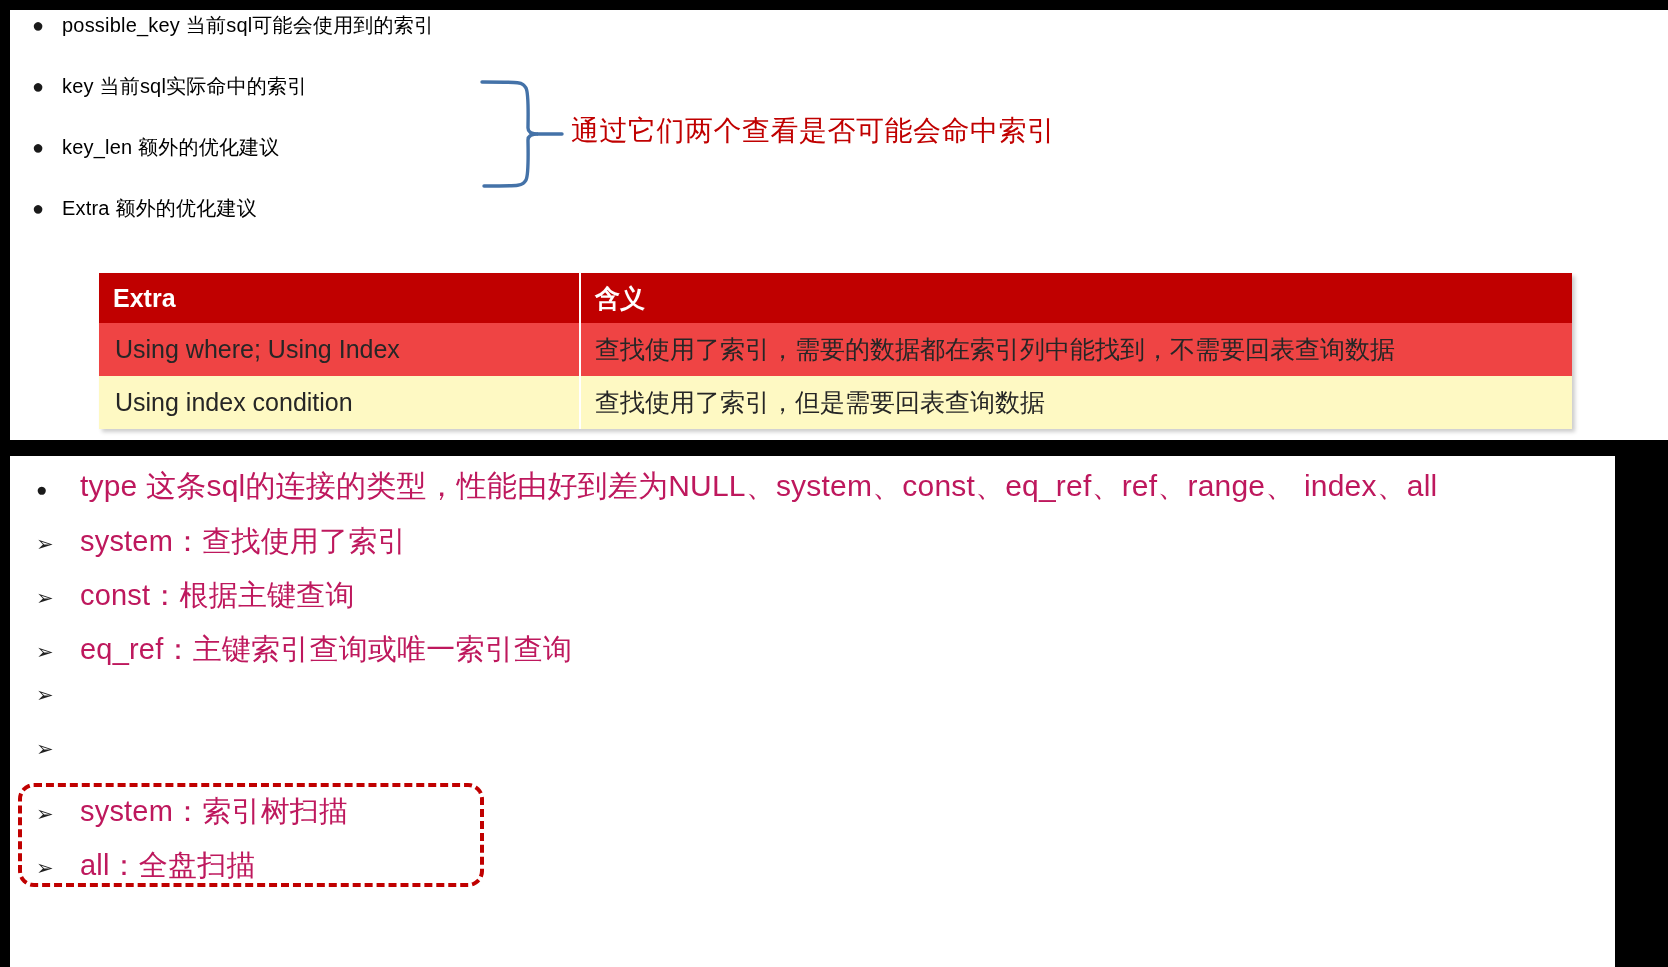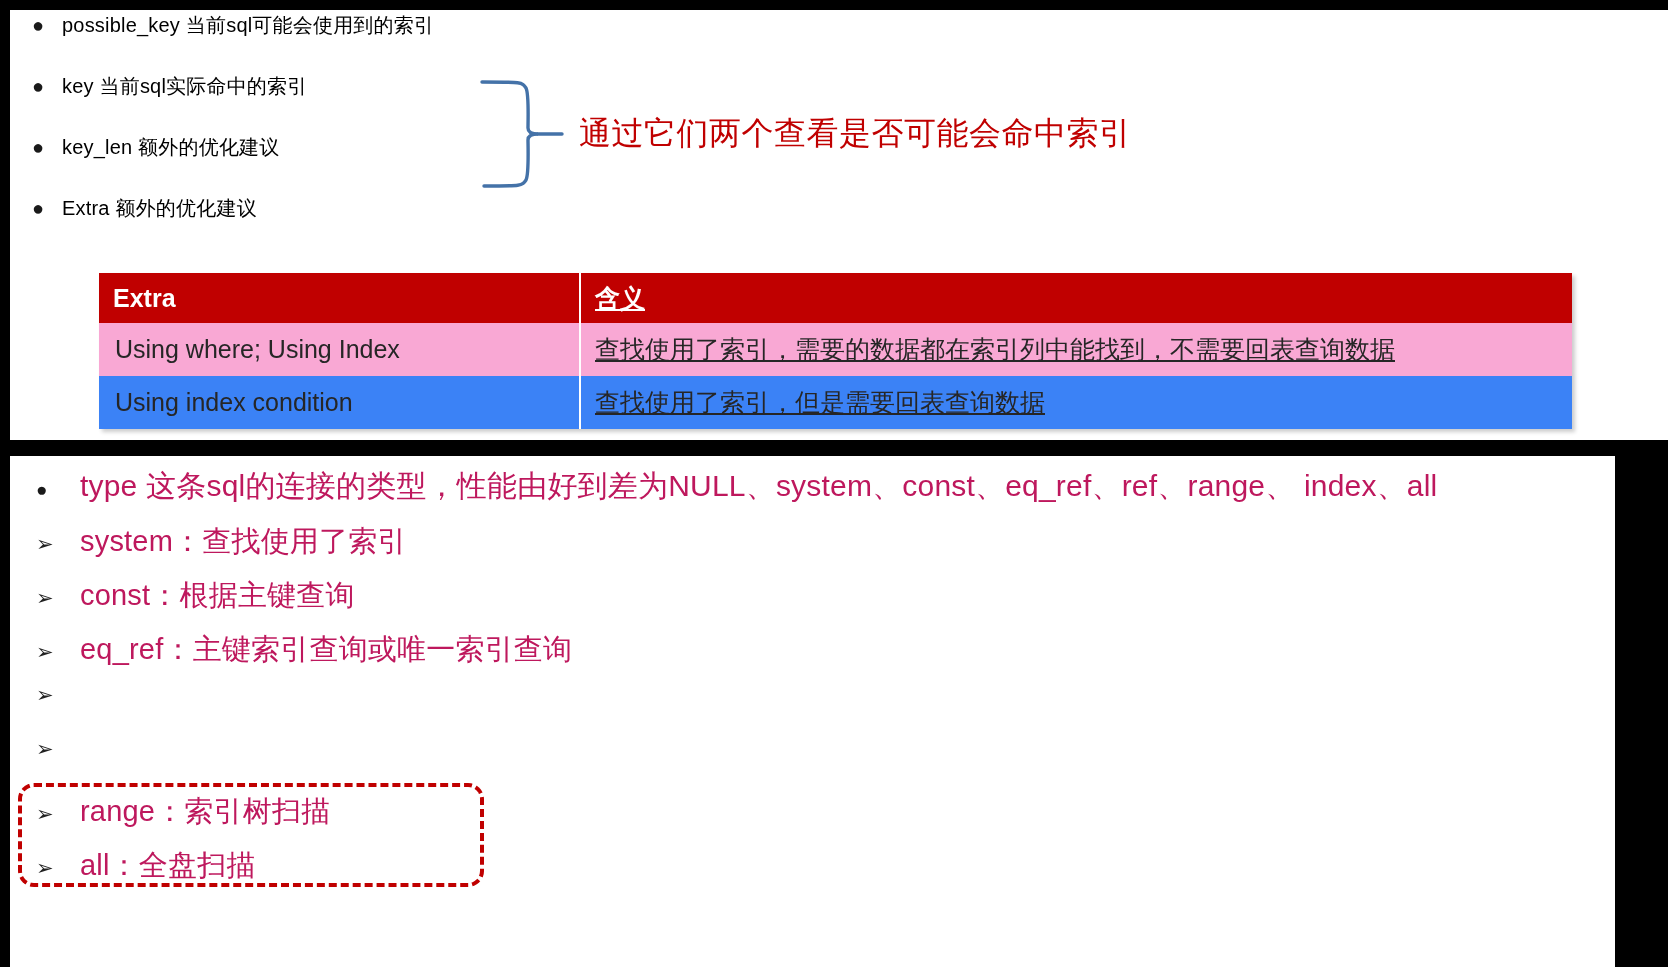--- a/index.html
+++ b/index.html
@@ -68,23 +68,23 @@
     position: absolute;
     left: 466px;
     top: 68px;
     width: 660px;
     height: 112px;
     pointer-events: none;
   }
   #brace-svg { position: absolute; left: 0; top: 0; }
   #annotation-text {
     position: absolute;
-    left: 103px;
+    left: 95px;
     top: 34px;
-    font-size: 32px;
+    font-size: 28px;
     color: #C00000;
     white-space: nowrap;
     letter-spacing: 0.5px;
   }
 
   
   #extra-table {
     position: absolute;
     left: 73px;
     top: 263px;
@@ -107,24 +107,24 @@
     font-weight: bold;
     height: 50px;
   }
   #extra-table thead th.col-key { width: 452px; }
   #extra-table tbody td {
     font-size: 25px;
     color: #262626;
     height: 53px;
     font-weight: normal;
   }
-  #extra-table tbody tr.row-odd td { background: #f9a8d4; }
-  #extra-table tbody tr.row-even td { background: #3b82f6; }
+  #extra-table tbody tr.row-odd td { background: #ef4444; }
+  #extra-table tbody tr.row-even td { background: #fef9c3; }
   #extra-table tbody td.cell-key { padding-left: 16px; }
-  #extra-table .vsep { border-left: 2px solid #FFFFFF; text-decoration: underline; }
+  #extra-table .vsep { border-left: 2px solid #FFFFFF; }
 
   
   .type-list {
     position: absolute;
     left: 14px;
     top: 10px;
     width: 1580px;
   }
   .type-row {
     display: flex;
@@ -250,21 +250,21 @@
     <div class="type-row">
       <span class="type-marker arrow">➢</span>
     </div>
 
     <div class="type-row">
       <span class="type-marker arrow">➢</span>
     </div>
 
     <div class="type-row">
       <span class="type-marker arrow">➢</span>
-      <span class="type-text">range：索引树扫描</span>
+      <span class="type-text">system：索引树扫描</span>
     </div>
 
     <div class="type-row">
       <span class="type-marker arrow">➢</span>
       <span class="type-text">all：全盘扫描</span>
     </div>
 
   </div>
 
   <div id="highlight-box"></div>

